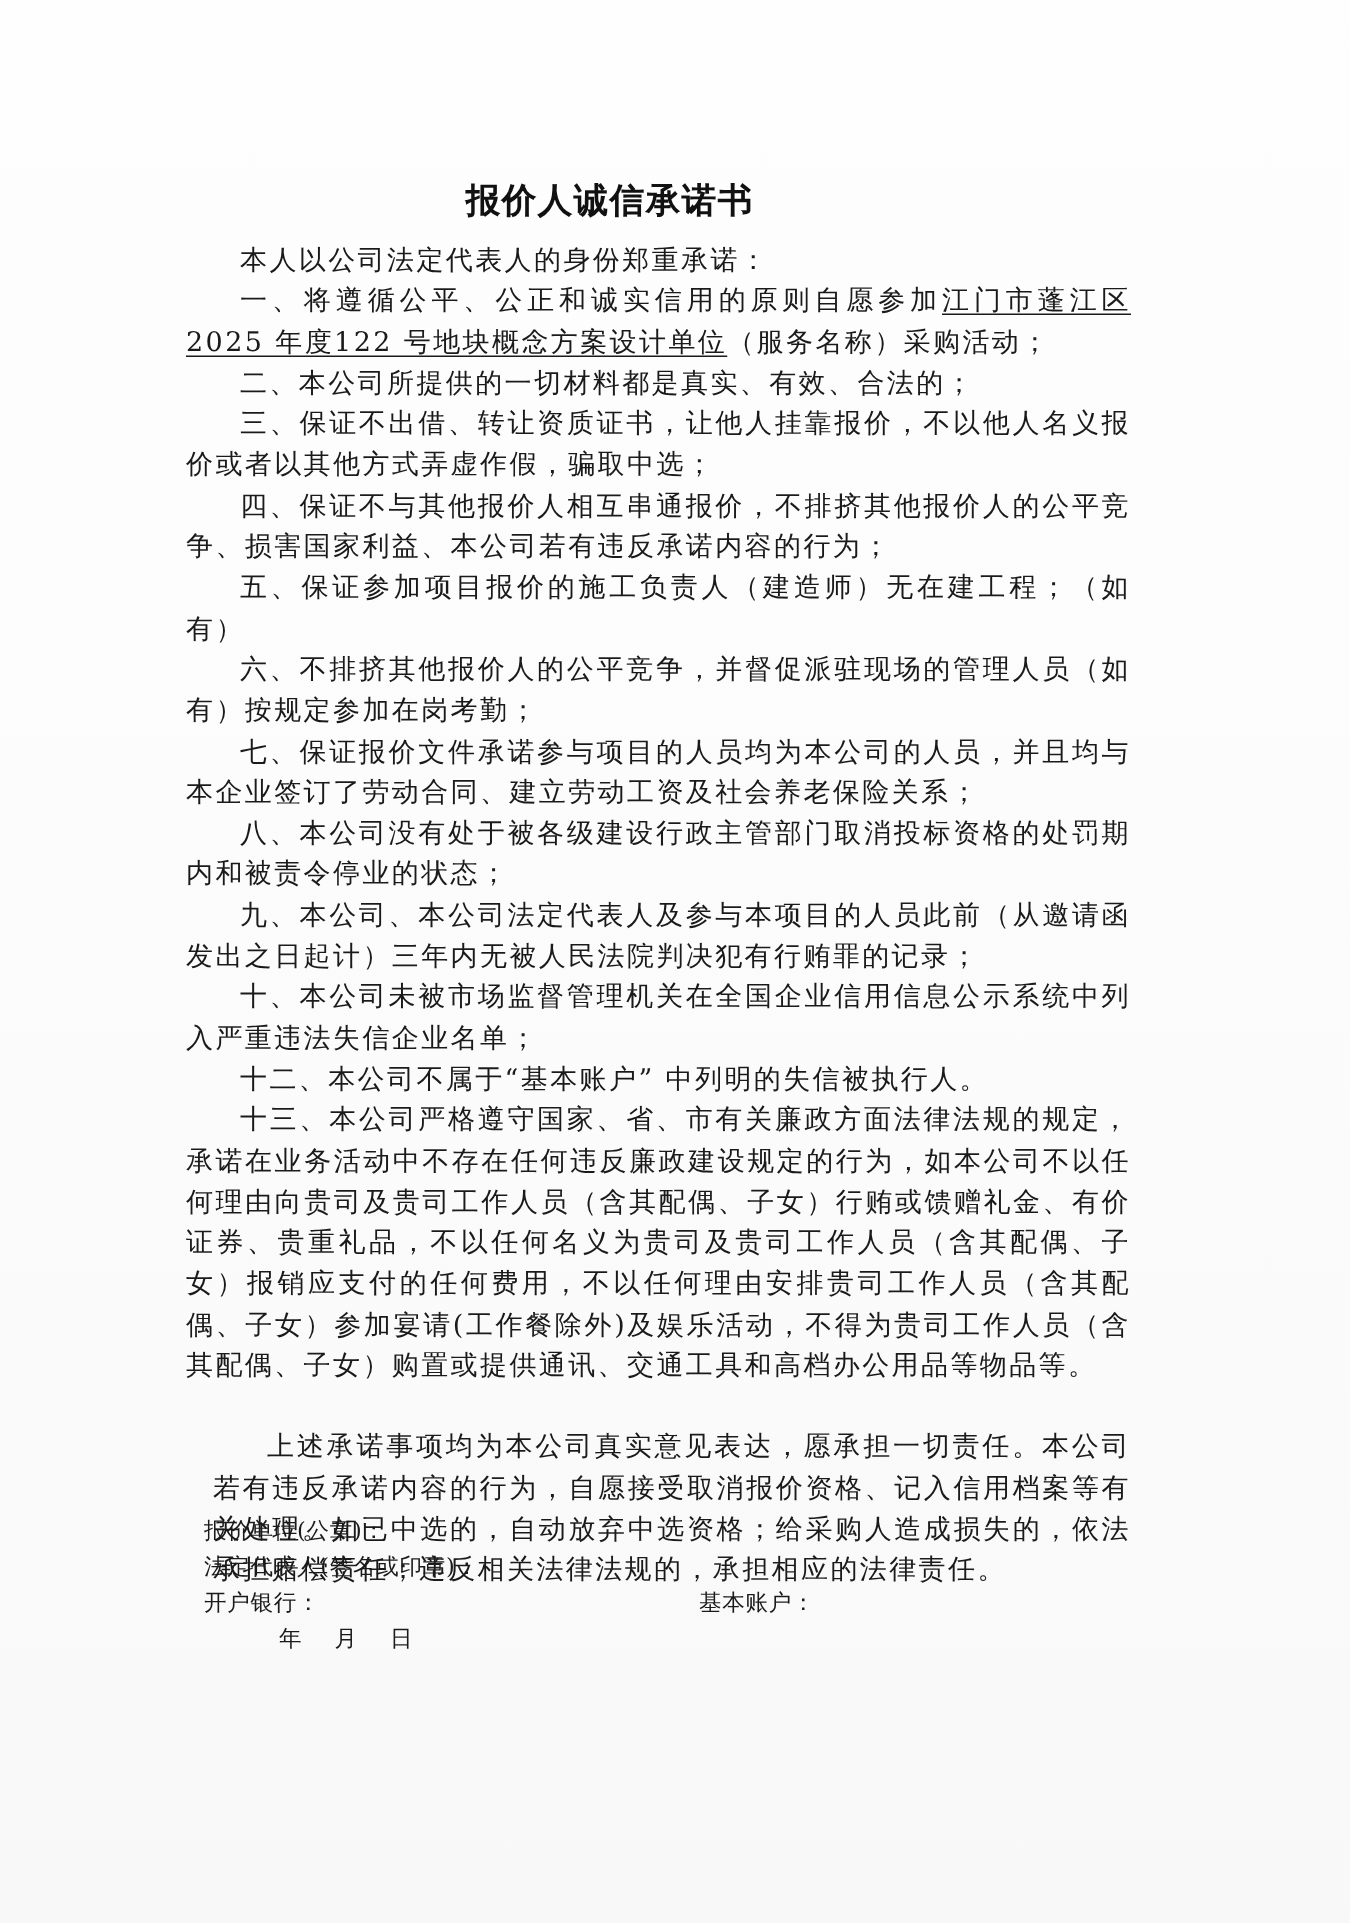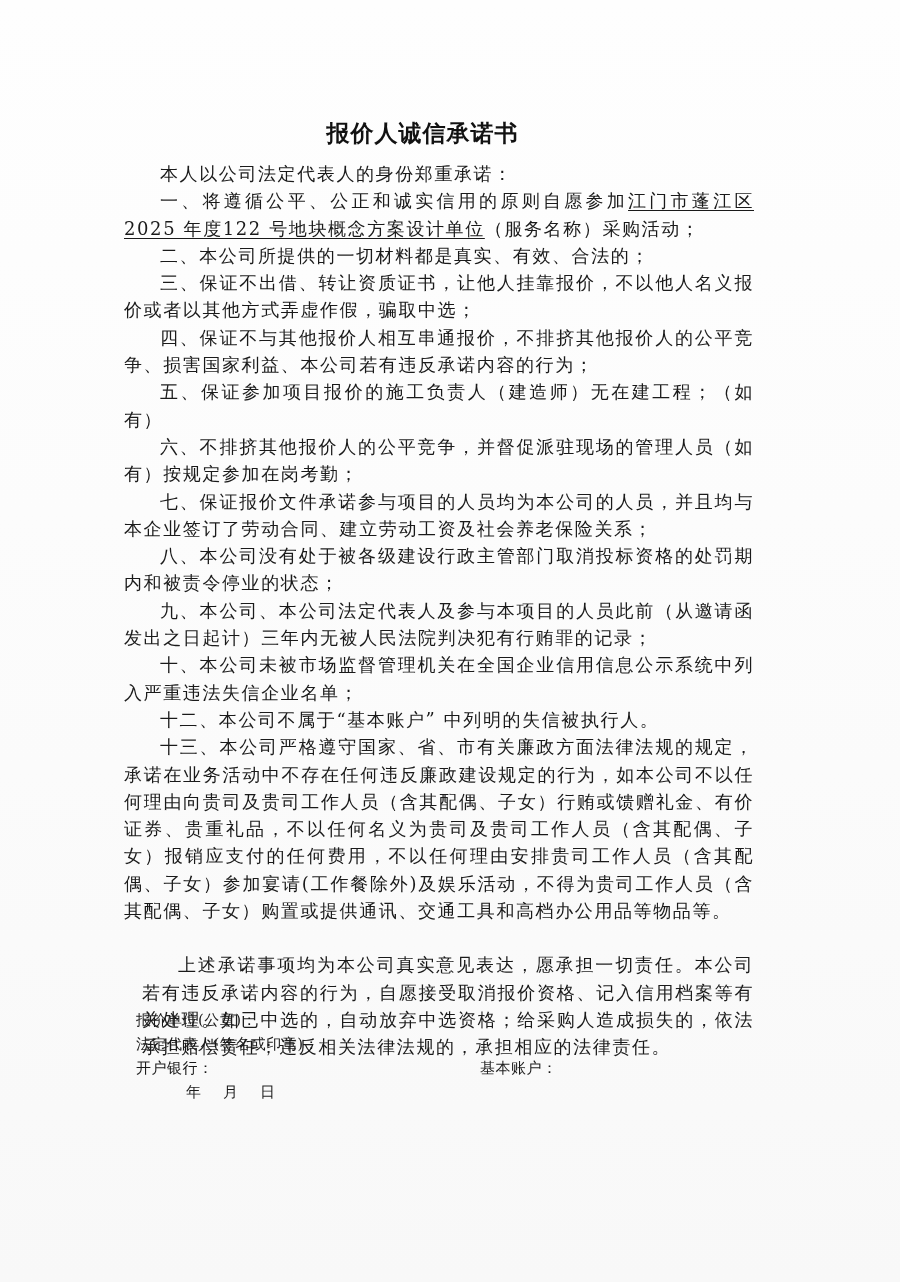--- a/index.html
+++ b/index.html
@@ -8,38 +8,38 @@
     background: #fdfdfd;
     position: relative;
     font-family: "DejaVu Serif", "Liberation Serif", serif;
     color: #1a1a1a;
   }
   .page {
     position: absolute; left: 0; top: 0; width: 900px; height: 1282px;
     background: linear-gradient(180deg, #fefefe 0%, #fbfbfb 60%, #f8f8f8 100%);
   }
   .title {
-    position: absolute; left: 16px; width: 813px; top: 118px;
+    position: absolute; left: 0; width: 813px; top: 118px;
     text-align: center;
     font-family: "DejaVu Sans", "Liberation Sans", sans-serif;
     font-weight: bold; font-size: 23px; letter-spacing: 1px;
     color: #111;
   }
   .body {
     position: absolute; left: 124px; width: 630px; top: 160px;
     font-size: 18px; line-height: 27.3px;
     text-align: justify;
     letter-spacing: 1.6px;
   }
   .para { margin: 0; text-indent: 2em; text-align: justify; }
   .para.gap { margin-top: 27px; margin-left: 18px; }
   .u { text-decoration: underline; text-underline-offset: 3px; }
   .sig { position: absolute; left: 136px; top: 1008px; font-size: 15px; line-height: 24px; width: 630px; letter-spacing: 0.5px; }
   .sig-row { position: relative; height: 24px; }
-  .sig-right { position: absolute; left: 344px; top: 0; }
+  .sig-right { position: absolute; left: 330px; top: 0; }
   .date { padding-left: 50px; letter-spacing: 0; }
   .date span { display: inline-block; margin-right: 22px; }
 </style>
 </head>
 <body>
 
 <div class="page">
   <div class="title">报价人诚信承诺书</div>
 
   <div class="body">

